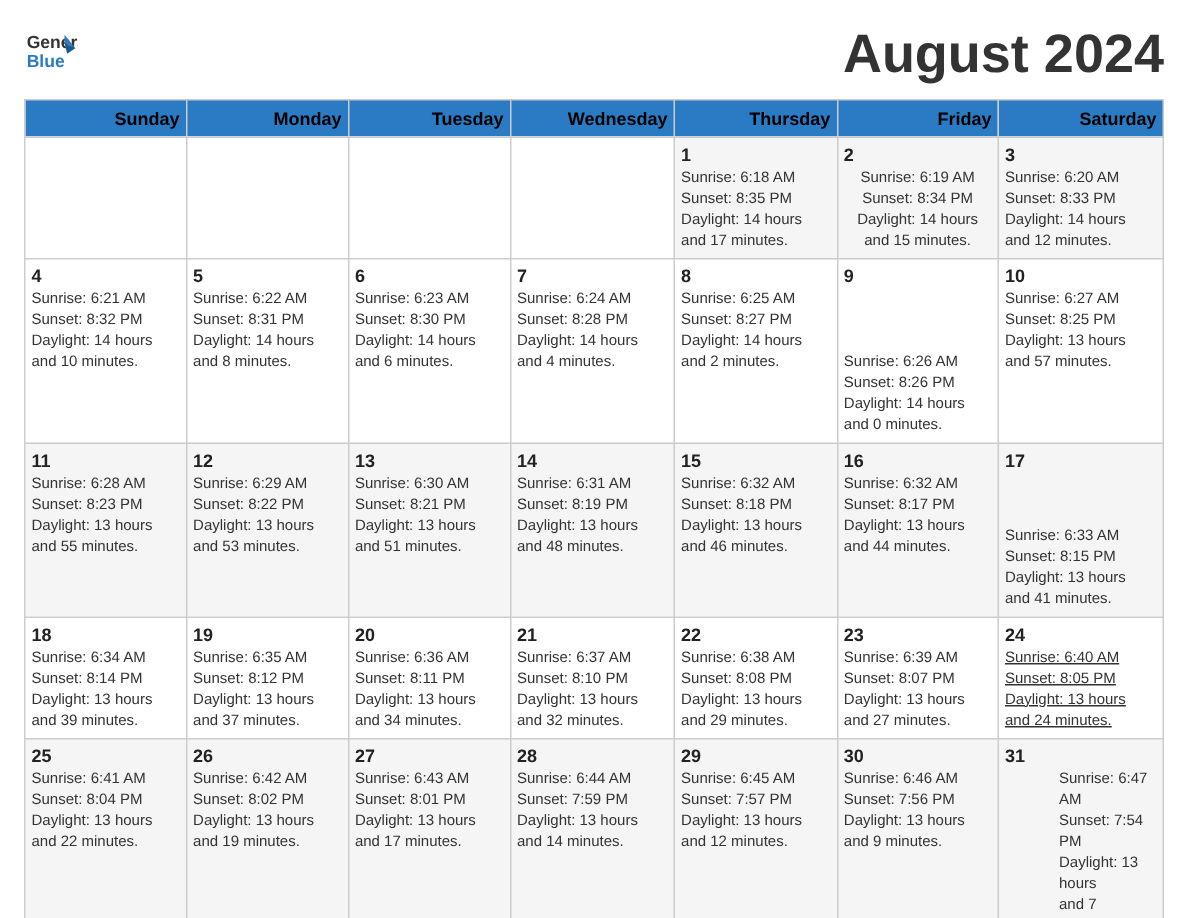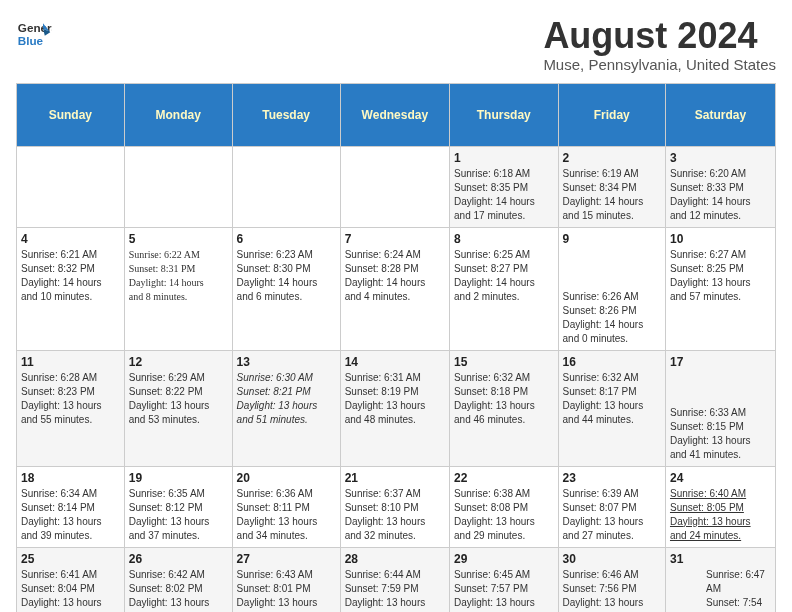--- a/index.html
+++ b/index.html
@@ -38,23 +38,23 @@
       font-size: 15px;
       color: #555;
     }
     table {
       width: 100%;
       border-collapse: collapse;
       font-size: 11px;
     }
     thead tr th {
       background-color: #2a7bc4;
-      color: #fef9c3;
-      padding: 24px 4px;
-      text-align: center;
+      color: #000000;
+      padding: 5px 4px;
+      text-align: right;
       font-size: 12px;
       font-weight: bold;
       border: 1px solid #ccc;
     }
     tbody tr td {
       border: 1px solid #ccc;
       vertical-align: top;
       padding: 4px;
       width: 112px;
       min-height: 80px;
@@ -85,21 +85,20 @@
   <div class="logo">
     <svg class="logo-icon" viewBox="0 0 40 40">
       <text x="2" y="18" font-size="13" font-weight="bold" fill="#333">General</text>
       <text x="2" y="32" font-size="13" font-weight="bold" fill="#2a7bc4">Blue</text>
       <polygon points="30,8 38,18 30,14" fill="#2a7bc4"></polygon>
       <polygon points="30,14 38,18 32,22" fill="#1a5a8a"></polygon>
     </svg>
   </div>
   <div class="title-area">
     <div class="month-year">August 2024</div>
-    <div class="location">Muse, Pennsylvania, United States</div>
   </div>
 </div>
 
 <table>
   <thead>
     <tr>
     <th>Sunday</th>
         <th>Monday</th>
         <th>Tuesday</th>
         <th>Wednesday</th>
@@ -116,21 +115,21 @@
         <td class="empty-cell"></td>
         <td>
           <div class="day-number">1</div>
           <div class="day-detail" style="white-space: pre-line;">Sunrise: 6:18 AM
 Sunset: 8:35 PM
 Daylight: 14 hours
 and 17 minutes.</div>
         </td>
         <td>
           <div class="day-number">2</div>
-          <div class="day-detail" style="white-space: pre-line;">Sunrise: 6:19 AM
+          <div class="day-detail" style="white-space: pre-line; text-align: center;">Sunrise: 6:19 AM
 Sunset: 8:34 PM
 Daylight: 14 hours
 and 15 minutes.</div>
         </td>
         <td>
           <div class="day-number">3</div>
           <div class="day-detail" style="white-space: pre-line;">Sunrise: 6:20 AM
 Sunset: 8:33 PM
 Daylight: 14 hours
 and 12 minutes.</div>
@@ -139,21 +138,21 @@
       <tr>
         <td>
           <div class="day-number">4</div>
           <div class="day-detail" style="white-space: pre-line;">Sunrise: 6:21 AM
 Sunset: 8:32 PM
 Daylight: 14 hours
 and 10 minutes.</div>
         </td>
         <td>
           <div class="day-number">5</div>
-          <div class="day-detail" style="white-space: pre-line; font-family: Liberation Serif, serif;">Sunrise: 6:22 AM
+          <div class="day-detail" style="white-space: pre-line;">Sunrise: 6:22 AM
 Sunset: 8:31 PM
 Daylight: 14 hours
 and 8 minutes.</div>
         </td>
         <td>
           <div class="day-number">6</div>
           <div class="day-detail" style="white-space: pre-line;">Sunrise: 6:23 AM
 Sunset: 8:30 PM
 Daylight: 14 hours
 and 6 minutes.</div>
@@ -197,21 +196,21 @@
         </td>
         <td>
           <div class="day-number">12</div>
           <div class="day-detail" style="white-space: pre-line;">Sunrise: 6:29 AM
 Sunset: 8:22 PM
 Daylight: 13 hours
 and 53 minutes.</div>
         </td>
         <td>
           <div class="day-number">13</div>
-          <div class="day-detail" style="white-space: pre-line; font-style: italic;">Sunrise: 6:30 AM
+          <div class="day-detail" style="white-space: pre-line;">Sunrise: 6:30 AM
 Sunset: 8:21 PM
 Daylight: 13 hours
 and 51 minutes.</div>
         </td>
         <td>
           <div class="day-number">14</div>
           <div class="day-detail" style="white-space: pre-line;">Sunrise: 6:31 AM
 Sunset: 8:19 PM
 Daylight: 13 hours
 and 48 minutes.</div>

